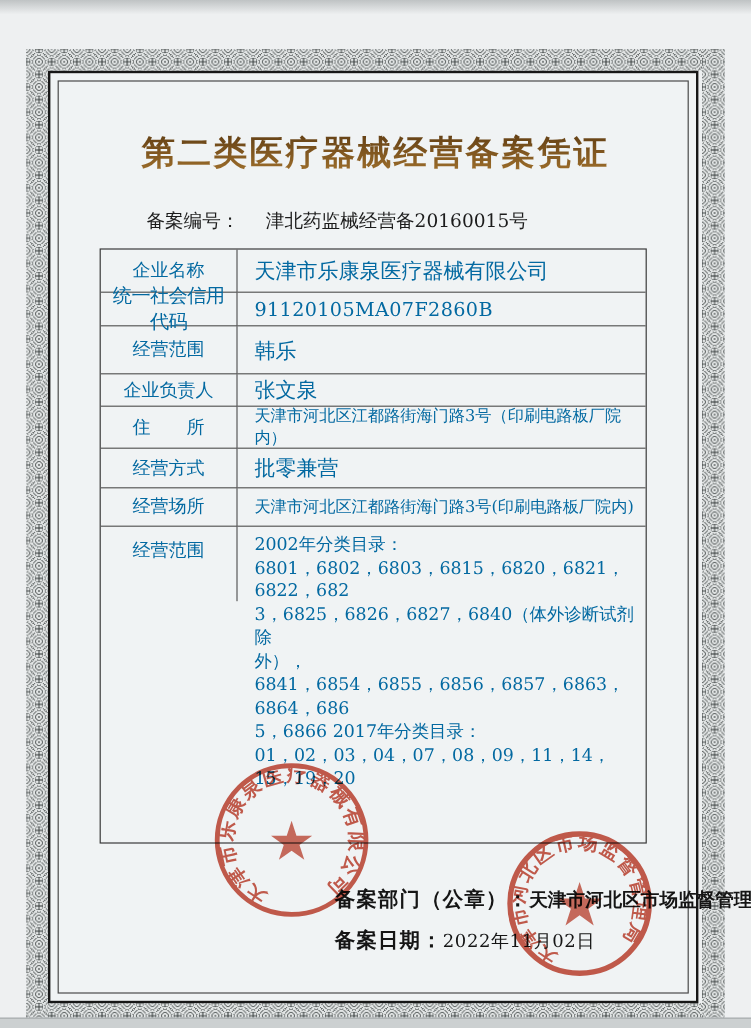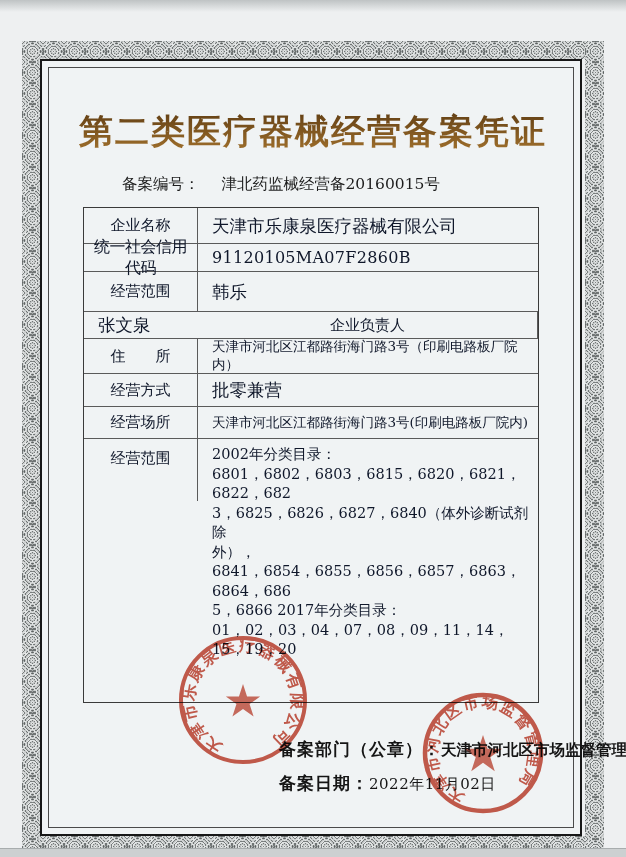--- a/index.html
+++ b/index.html
@@ -18,31 +18,31 @@
   .band-top{left:22px;top:41px;right:22px;height:18px;}
   .band-bottom{left:22px;top:836px;right:22px;height:17px;}
   .band-left{left:22px;top:41px;width:18px;height:812px;}
   .band-right{right:22px;top:41px;width:19px;height:812px;}
   .frame-outer{position:absolute;left:40px;top:59px;right:44px;bottom:21px;
     border:2.5px solid #171717;background:#f0f3f4;}
   .frame-inner{position:absolute;left:48px;top:67px;right:52px;bottom:29px;
     border:1px solid #4a4a4a;}
   
   .title{position:absolute;left:0;top:109px;width:100%;text-align:center;
-    font-size:34px;font-weight:700;letter-spacing:2px;color:#7a4e1a;
+    font-size:28px;font-weight:700;letter-spacing:2px;color:#7a4e1a;
     background:linear-gradient(#5e3c13,#a5742e);
     -webkit-background-clip:text;background-clip:text;-webkit-text-fill-color:transparent;}
   .regno{position:absolute;left:122px;top:174px;font-size:15.5px;color:#1c1c1c;}
   .regno .sp{margin-right:22px;}
   
   .cert-table{position:absolute;left:83px;top:207px;width:454px;display:grid;
     grid-template-columns:114px 1fr;
     grid-template-rows:36px 28px 40px 27px 35px 33px 32px 62px 201px;
     border:1.5px solid #3a3a3a;}
-  .cell{border-bottom:1px solid #5a5a5a;box-sizing:border-box;color:#0f172a;min-width:0;}
+  .cell{border-bottom:1px solid #5a5a5a;box-sizing:border-box;color:#0369a1;min-width:0;}
   .lbl{border-right:1px solid #5a5a5a;display:flex;align-items:center;justify-content:center;
     text-align:center;font-size:15px;padding:2px 3px;}
   .val{display:flex;align-items:center;padding:2px 8px 2px 14px;font-size:16px;}
   .nb{border-bottom:none;}
   .tight{font-size:16px;letter-spacing:-0.5px;}
   .big{font-size:17.5px;}
   .code{font-size:16px;letter-spacing:.3px;font-family:"DejaVu Serif",serif;}
   .small{font-size:13.5px;}
   .wrap2{display:block;white-space:pre-line;font-size:15.5px;line-height:22px;padding-top:8px;}
   .topalign{align-items:flex-start;padding-top:10px;}
@@ -84,22 +84,22 @@
   <div class="cert-table">
     <div class="cell lbl">企业名称</div>
     <div class="cell val big">天津市乐康泉医疗器械有限公司</div>
 
     <div class="cell lbl tight">统一社会信用代码</div>
     <div class="cell val code">91120105MA07F2860B</div>
 
     <div class="cell lbl">经营范围</div>
     <div class="cell val big">韩乐</div>
 
+    <div class="cell lbl">企业负责人</div>
     <div class="cell val big">张文泉</div>
-    <div class="cell lbl">企业负责人</div>
 
     <div class="cell lbl">住　　所</div>
     <div class="cell val small">天津市河北区江都路街海门路3号（印刷电路板厂院内）</div>
 
     <div class="cell lbl">经营方式</div>
     <div class="cell val big">批零兼营</div>
 
     <div class="cell lbl">经营场所</div>
     <div class="cell val small">天津市河北区江都路街海门路3号(印刷电路板厂院内)</div>
 

